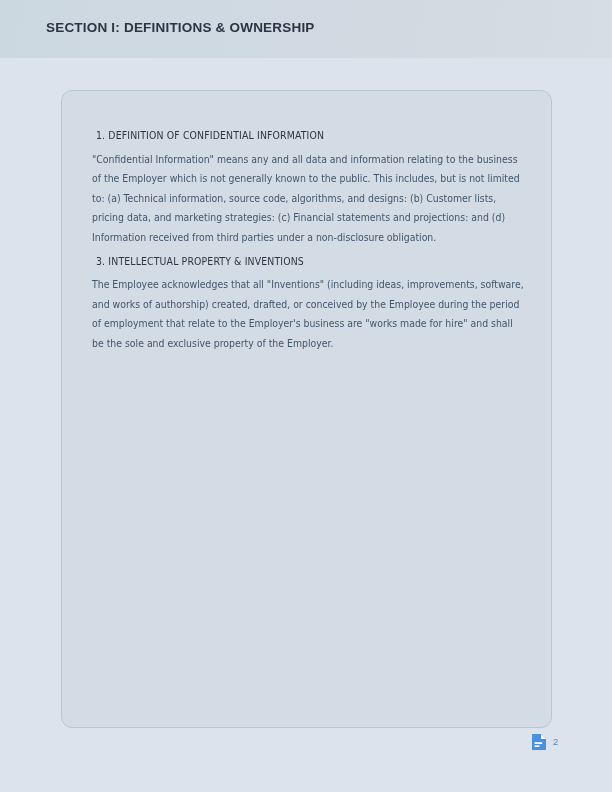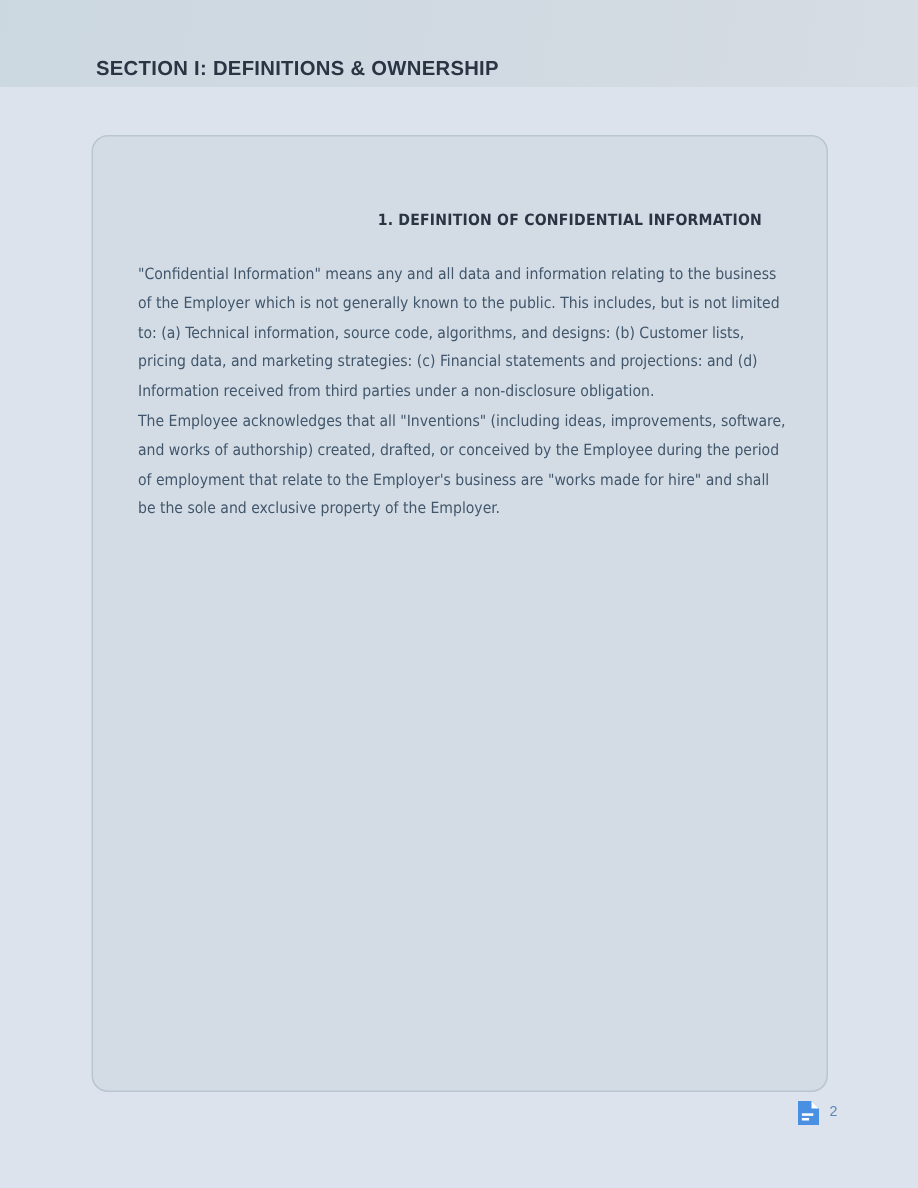--- a/index.html
+++ b/index.html
@@ -19,30 +19,29 @@
   .header-band {
     position: absolute;
     left: 0;
     top: 0;
     width: 612px;
     height: 58px;
     background: linear-gradient(100deg, #ccd8e0 0%, #cfd9e1 35%, #d2dae2 70%, #d6dde4 100%);
   }
   .header-title {
     position: absolute;
-    left: 64px;
+    left: 46px;
     top: 20px;
     font-family: "Liberation Sans", "DejaVu Sans", sans-serif;
     font-size: 13.5px;
     font-weight: bold;
     letter-spacing: 0.2px;
     color: #2b3murky;
     color: #2b3442;
     white-space: nowrap;
-    margin-top: 18px;
   }
 
   
   .doc-card {
     position: absolute;
     left: 61px;
     top: 90px;
     width: 491px;
     height: 638px;
     box-sizing: border-box;
@@ -53,27 +52,26 @@
 
   .doc-body {
     position: absolute;
     left: 30px;
     top: 31px;
     width: 432px;
   }
 
   .sec-heading {
     font-size: 10.4px;
-    font-weight: bold;
+    font-weight: normal;
     color: #2b3442;
     letter-spacing: 0.15px;
     line-height: 19.6px;
-    margin: 16px;
+    margin: 4px;
     white-space: nowrap;
-    text-align: right;
   }
 
   .sec-para {
     font-size: 10.4px;
     font-weight: normal;
     color: #41566b;
     line-height: 19.6px;
     margin: 0;
     text-align: left;
   }
@@ -106,20 +104,21 @@
   <div class="header-title">SECTION I: DEFINITIONS &amp; OWNERSHIP</div>
 </div>
 
 <div class="doc-card">
   <div class="doc-body">
 
     <div class="sec-heading">1. DEFINITION OF CONFIDENTIAL INFORMATION</div>
     <div class="sec-para">"Confidential Information" means any and all data and information relating to the business of the Employer which is not generally known to the public. This includes, but is not limited to: (a) Technical information, source code, algorithms, and designs: (b) Customer lists, pricing data, and marketing strategies: (c) Financial statements and projections: and (d) Information received from third parties under a non-disclosure obligation.</div>
 
 
+    <div class="sec-heading">3. INTELLECTUAL PROPERTY &amp; INVENTIONS</div>
     <div class="sec-para">The Employee acknowledges that all "Inventions" (including ideas, improvements, software, and works of authorship) created, drafted, or conceived by the Employee during the period of employment that relate to the Employer's business are "works made for hire" and shall be the sole and exclusive property of the Employer.</div>
 
 
   </div>
 </div>
 
 <div class="footer-row">
   <span>
     <svg class="page-icon" viewBox="0 0 16 18" xmlns="http://www.w3.org/2000/svg">
       <path d="M1 1 h9 l5 5 v11 h-14 z" fill="#4a90e2"></path>

